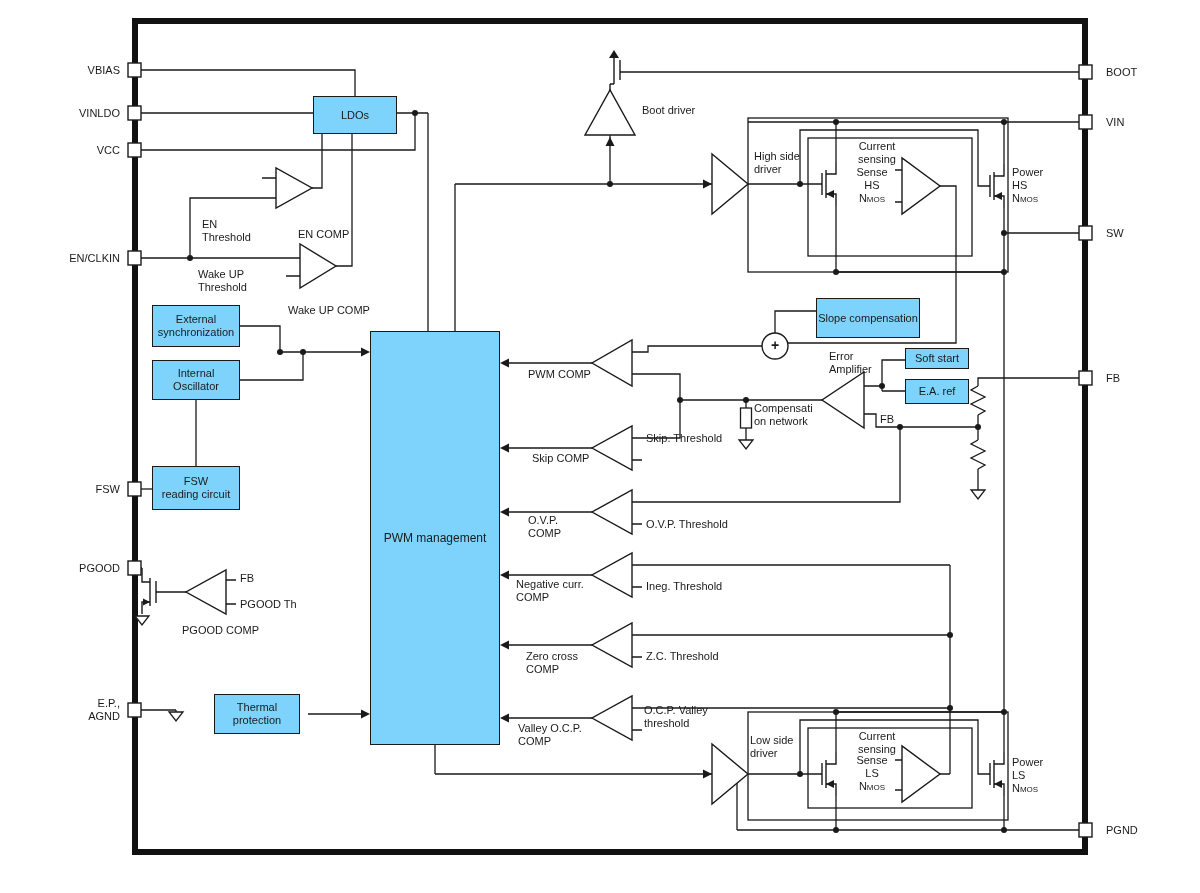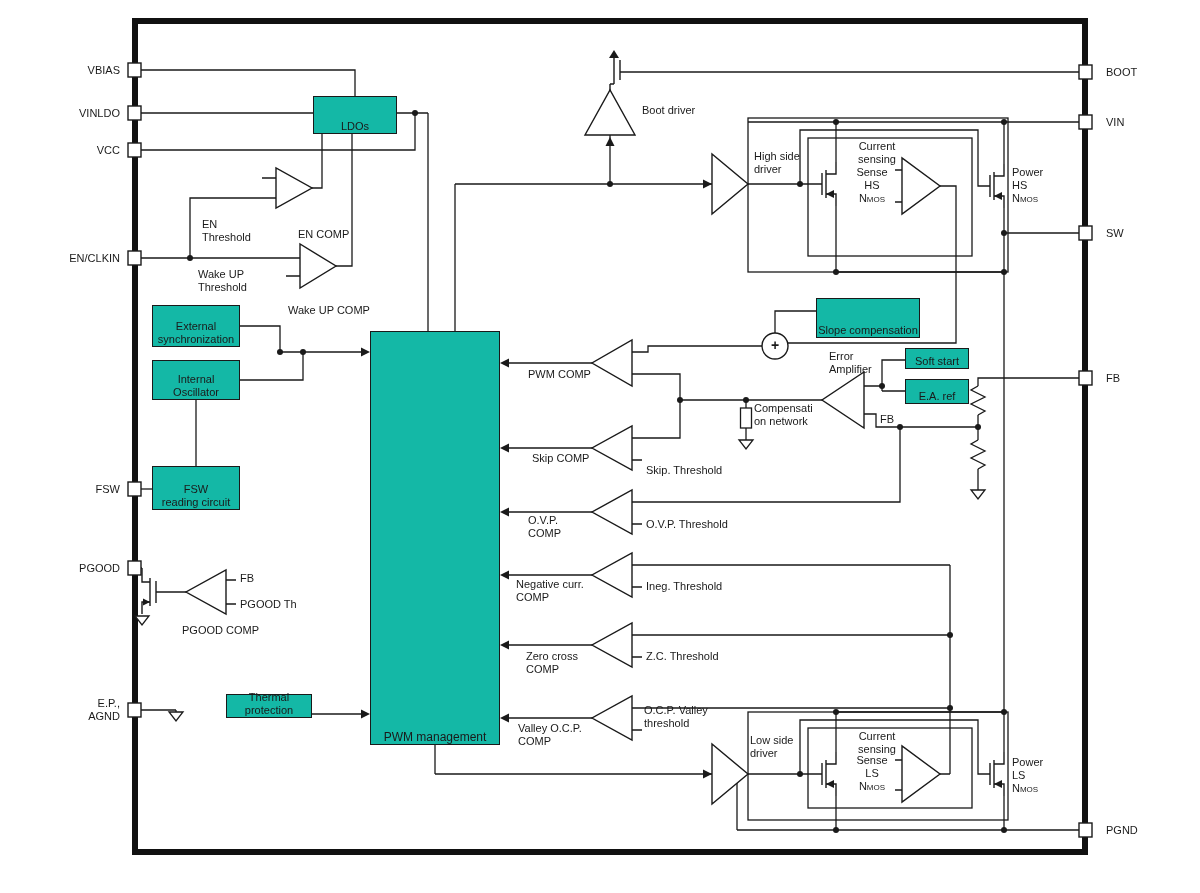--- a/index.html
+++ b/index.html
@@ -1,20 +1,20 @@
 <!DOCTYPE html>
 <html><head>
 <meta charset="utf-8">
 <style>
   html,body{margin:0;padding:0;background:#ffffff}
   .stage{position:relative;width:1200px;height:893px;background:#ffffff;
          font-family:"Liberation Sans",sans-serif;color:#1a1a1a;overflow:hidden}
   .stage svg{position:absolute;left:0;top:0}
-  .box{position:absolute;box-sizing:border-box;border:1.4px solid #1a1a1a;background:#14b8a6;
-       display:flex;flex-direction:column;align-items:center;justify-content:flex-end;
+  .box{position:absolute;box-sizing:border-box;border:1.4px solid #1a1a1a;background:#7dd3fc;
+       display:flex;flex-direction:column;align-items:center;justify-content:center;
        font-size:11px;line-height:13px;text-align:center}
   .lbl{position:absolute;font-size:11px;line-height:13px;white-space:nowrap}
   .lbl span{display:block}
   .right{text-align:right}
   .center{text-align:center}
   .sc{font-variant:small-caps}
   .plus{position:absolute;font-size:14px;font-weight:bold;text-align:center}
 </style>
 </head>
 <body>
@@ -204,21 +204,21 @@
 </div>
 <div class="box" style="left:816px;top:298px;width:104px;height:40px">
   <span>Slope compensation</span>
 </div>
 <div class="box" style="left:905px;top:348px;width:64px;height:21px">
   <span>Soft start</span>
 </div>
 <div class="box" style="left:905px;top:379px;width:64px;height:25px">
   <span>E.A. ref</span>
 </div>
-<div class="box" style="left:226px;top:694px;width:86px;height:24px">
+<div class="box" style="left:214px;top:694px;width:86px;height:40px">
   <span>Thermal</span>
   <span>protection</span>
 </div>
 
 <div class="lbl right" style="left:34px;top:64px;width:86px">VBIAS</div>
 <div class="lbl right" style="left:34px;top:107px;width:86px">VINLDO</div>
 <div class="lbl right" style="left:34px;top:144px;width:86px">VCC</div>
 <div class="lbl right" style="left:34px;top:252px;width:86px">EN/CLKIN</div>
 <div class="lbl right" style="left:34px;top:483px;width:86px">FSW</div>
 <div class="lbl right" style="left:34px;top:562px;width:86px">PGOOD</div>
@@ -240,21 +240,21 @@
 </div>
 <div class="lbl" style="left:298px;top:228px">EN COMP</div>
 <div class="lbl" style="left:198px;top:268px">
   <span>Wake UP</span>
   <span>Threshold</span>
 </div>
 <div class="lbl" style="left:288px;top:304px">Wake UP COMP</div>
 
 <div class="lbl" style="left:528px;top:368px">PWM COMP</div>
 <div class="lbl" style="left:532px;top:452px">Skip COMP</div>
-<div class="lbl" style="left:646px;top:464px">Skip. Threshold</div>
+<div class="lbl" style="left:646px;top:432px">Skip. Threshold</div>
 <div class="lbl" style="left:528px;top:514px">
   <span>O.V.P.</span>
   <span>COMP</span>
 </div>
 <div class="lbl" style="left:646px;top:518px">O.V.P. Threshold</div>
 <div class="lbl" style="left:516px;top:578px">
   <span>Negative curr.</span>
   <span>COMP</span>
 </div>
 <div class="lbl" style="left:646px;top:580px">Ineg. Threshold</div>

